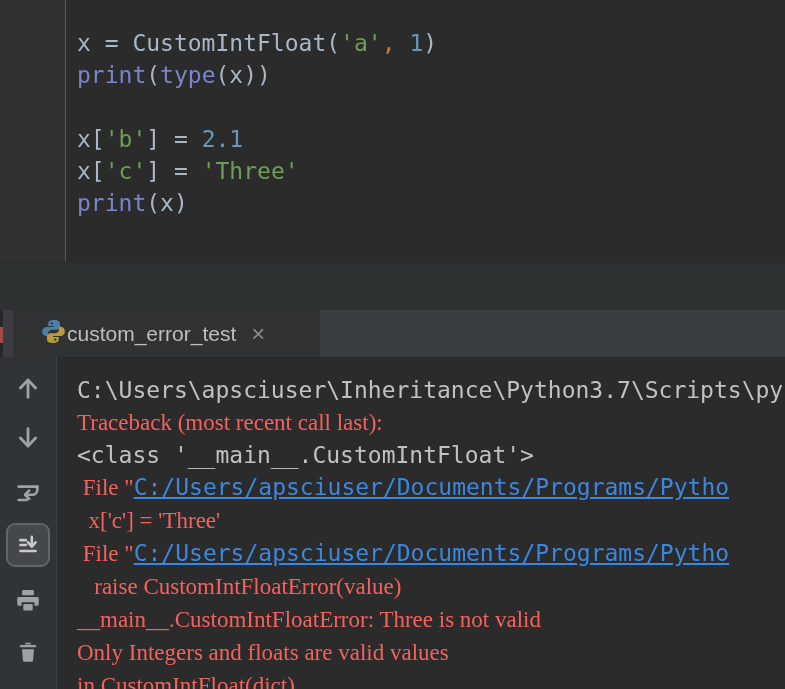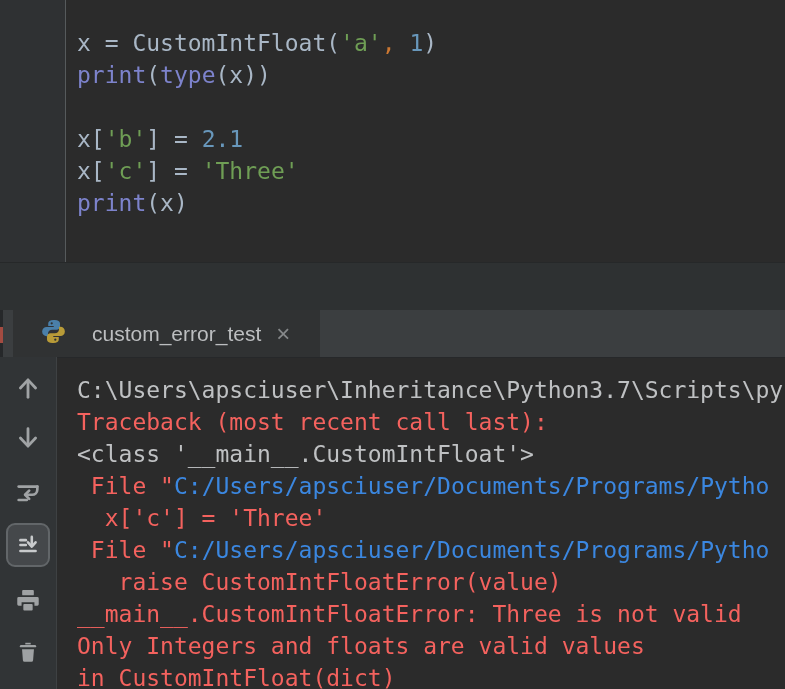--- a/index.html
+++ b/index.html
@@ -23,40 +23,40 @@
         border-top:1px solid #262829;}
 
   
   .tabrow{position:absolute;left:0;top:310px;width:785px;height:47px;background:var(--tabrow-bg);
           border-bottom:1px solid #26282a;}
   .tab-edge{position:absolute;left:0;top:0;width:3px;height:47px;background:#26282a;}
   .tab-edge-artifact{position:absolute;left:0;top:17px;width:3px;height:16px;background:#a34b41;}
   .run-tab{position:absolute;left:13px;top:0;width:307px;height:47px;background:var(--tab-bg);
            display:flex;align-items:center;box-sizing:border-box;padding-left:27px;}
   .tab-label{font-family:"Liberation Sans",sans-serif;font-size:21px;color:var(--tab-label);
-             margin-left:25px;white-space:nowrap;}
+             margin-left:0;white-space:nowrap;}
   .tab-close{font-family:"Liberation Sans",sans-serif;font-size:24px;color:#85888a;
              margin-left:15px;line-height:1;cursor:default;}
 
   
   .bottom{position:absolute;left:0;top:357px;width:785px;height:332px;}
   .lefttoolbar{position:absolute;left:0;top:0;width:56px;height:332px;background:var(--toolbar-bg);
                border-right:1px solid #3e4143;}
   .tbtn{position:absolute;left:6px;width:44px;height:44px;display:flex;align-items:center;
         justify-content:center;border-radius:9px;}
   .tbtn.selected{background:#45484b;border:2px solid #626669;box-sizing:border-box;}
   .tbtn svg{display:block;}
 
   .console{position:absolute;left:57px;top:14px;width:728px;height:332px;background:var(--console-bg);
            overflow:hidden;}
   .console-inner{position:absolute;left:20px;top:3px;font-size:23px;line-height:32px;white-space:pre;}
 
   .con-plain{color:var(--console-plain);}
-  .con-error{color:var(--console-error);}
-  .con-link{color:var(--console-link);cursor:pointer;}
+  .con-error{color:var(--console-error);font-family:Liberation Serif, serif;}
+  .con-link{color:var(--console-link);text-decoration:underline;cursor:pointer;}
 </style>
 </head>
 <body>
 
 <div class="editor">
   <div class="gutter"></div>
   <div class="code" id="editor-code"><div><span class="tok-plain">x = CustomIntFloat(</span><span class="tok-string">'a'</span><span class="tok-comma">,</span><span class="tok-plain"> </span><span class="tok-number">1</span><span class="tok-plain">)</span></div><div><span class="tok-builtin">print</span><span class="tok-plain">(</span><span class="tok-builtin">type</span><span class="tok-plain">(x))</span></div><div>&nbsp;</div><div><span class="tok-plain">x[</span><span class="tok-string">'b'</span><span class="tok-plain">] = </span><span class="tok-number">2.1</span></div><div><span class="tok-plain">x[</span><span class="tok-string">'c'</span><span class="tok-plain">] = </span><span class="tok-string">'Three'</span></div><div><span class="tok-builtin">print</span><span class="tok-plain">(x)</span></div></div>
 </div>
 
 <div class="band"></div>

